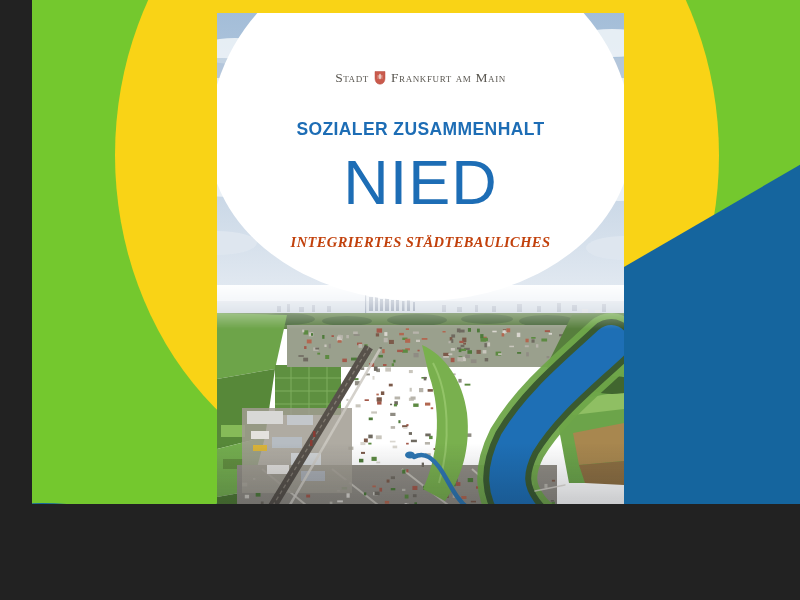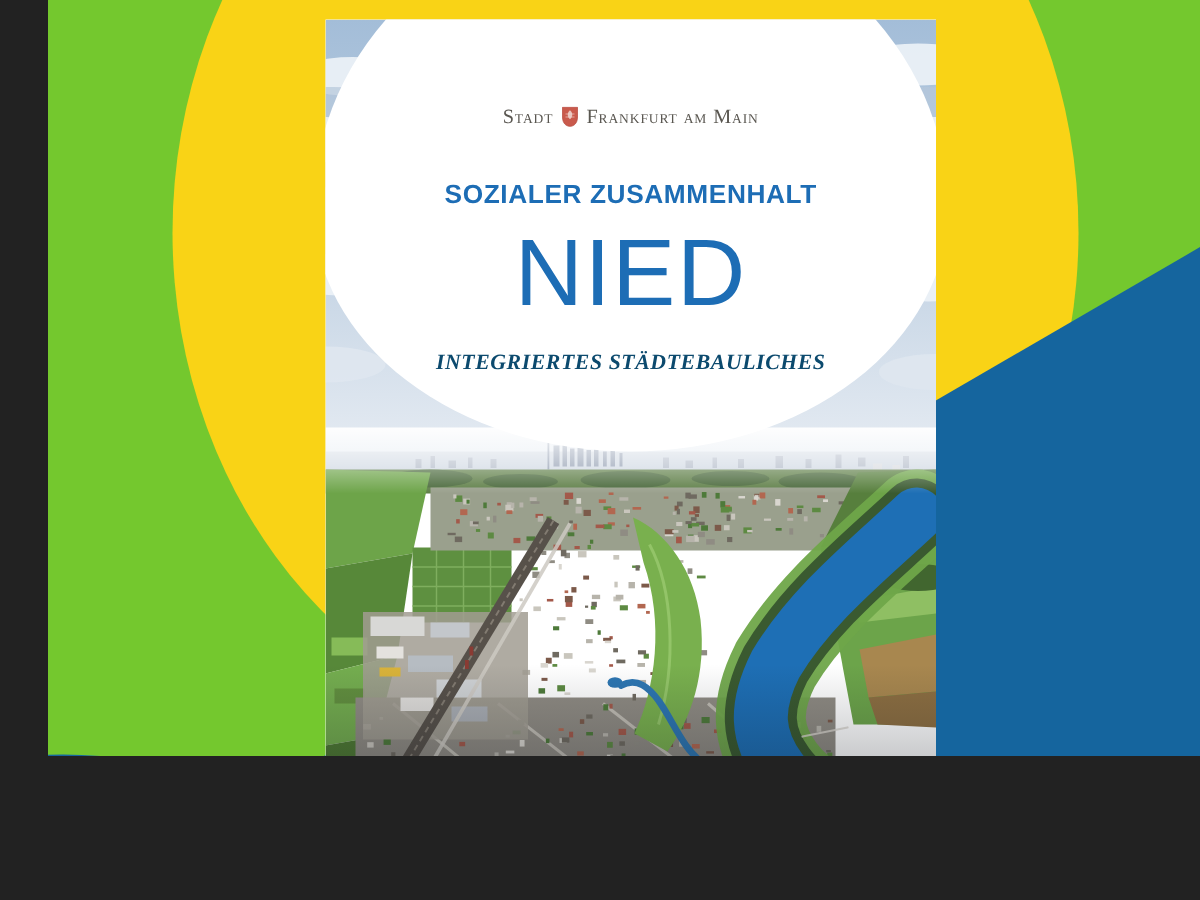--- a/index.html
+++ b/index.html
@@ -25,21 +25,21 @@
 
   .head{position:absolute;left:0;top:0;width:100%;text-align:center;}
   .publisher{position:absolute;top:57px;width:100%;display:flex;justify-content:center;
         align-items:center;gap:5px;color:#5a5751;font-family:"Liberation Serif",serif;
         font-variant:small-caps;font-size:13.5px;letter-spacing:.6px;}
   .kicker{position:absolute;top:106px;width:100%;font-size:17.5px;font-weight:800;
         color:var(--title_blue,#1d6db5);letter-spacing:.4px;}
   .title{position:absolute;top:141px;width:100%;font-size:63px;font-weight:400;
         color:var(--title_blue,#1d6db5);line-height:.92;letter-spacing:1px;}
   .subtitle{position:absolute;top:219px;width:100%;font-family:"Liberation Serif",serif;
-        font-style:italic;font-weight:bold;font-size:14.5px;color:#0c4a6e;
+        font-style:italic;font-weight:bold;font-size:14.5px;color:#c2410c;
         line-height:1.38;letter-spacing:.4px;}
 
   
   .footband{position:absolute;left:0;bottom:13px;width:100%;height:32px;background:#fff;}
   .bar{position:absolute;left:0;bottom:0;width:100%;height:13px;
        background:var(--footer_bar_blue,#1a66a2);}
 
   .logo{position:absolute;}
   .c-tiny{position:absolute;left:50%;transform:translateX(-50%) scale(.5);
           transform-origin:50% 0;white-space:nowrap;font-size:6px;line-height:1.15;

